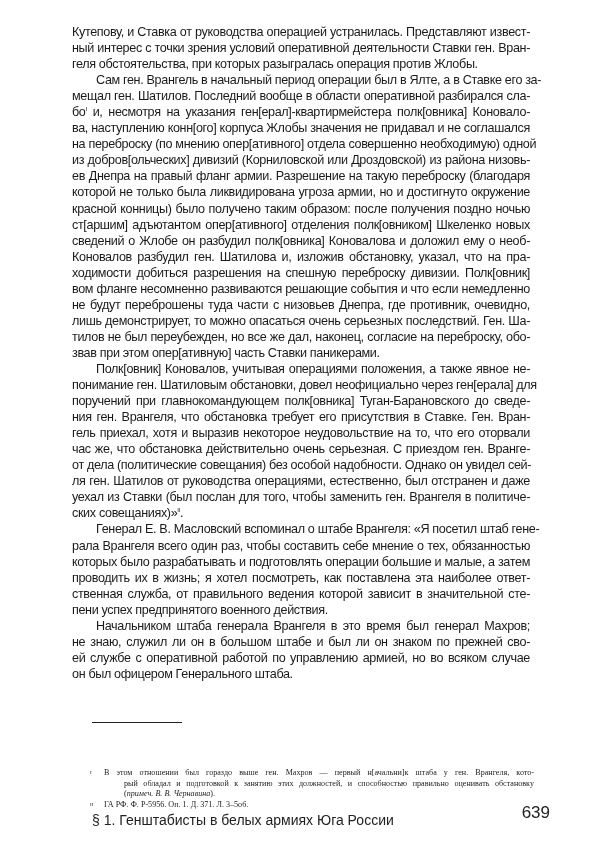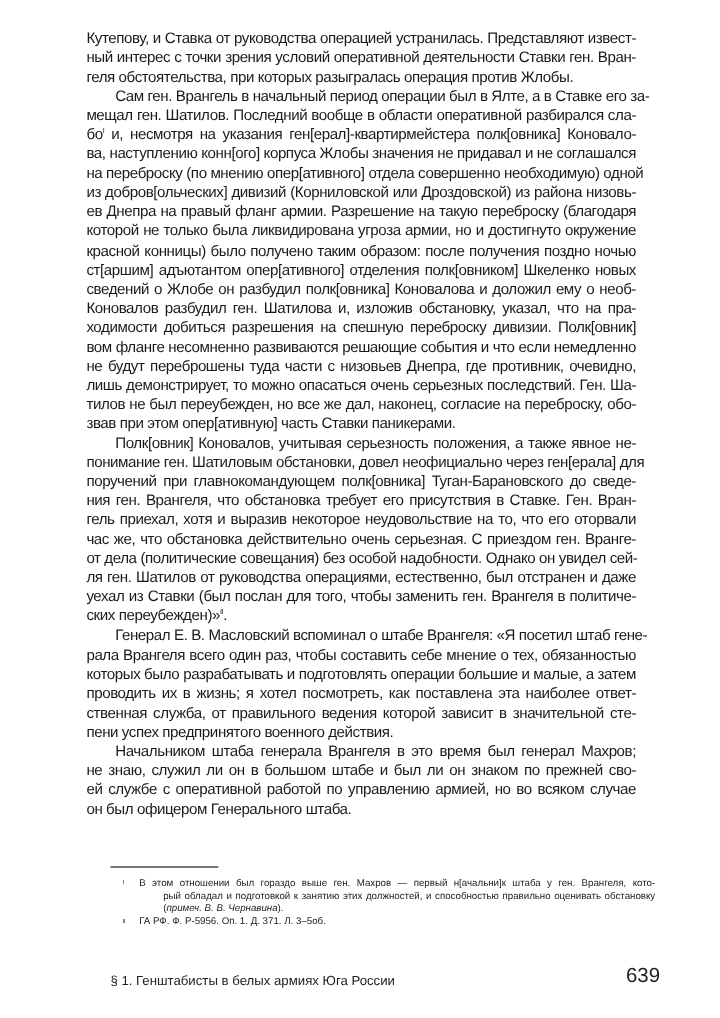--- a/index.html
+++ b/index.html
@@ -9,32 +9,32 @@
       position: absolute; left: 72px; top: 24px; width: 458px;
       font-family: Liberation Sans, sans-serif;
       font-size: 12.6px; line-height: 16.05px; letter-spacing: -0.35px;
     }
     .line { display: block; white-space: nowrap; text-align: justify; text-align-last: justify; height: 16.05px; }
     .line.last { text-align-last: left; }
     .line.indent { padding-left: 24px; }
     .sup { font-size: 6px; vertical-align: super; line-height: 0; }
     .fn-rule { position: absolute; left: 92px; top: 722px; width: 90px; height: 1px; background: #222; }
     .footnotes {
-      position: absolute; left: 92px; top: 731px; width: 442px;
-      font-family: Liberation Sans, sans-serif;
-      font-size: 8.1px; line-height: 10.6px; color: #222; margin-left: 12px;
+      position: absolute; left: 92px; top: 768px; width: 442px;
+      font-family: Liberation Serif, serif;
+      font-size: 8.1px; line-height: 10.6px; color: #222;
     }
     .fn-line { display: block; white-space: nowrap; text-align: justify; text-align-last: justify; padding-left: 32px; }
     .fn-line.last { text-align-last: left; }
     .fn-mark { position: absolute; left: -2px; font-size: 5px; }
     .fn-line.first { padding-left: 12px; position: relative; }
     .fn-ital { font-style: italic; }
     .footer-left {
       position: absolute; left: 92px; top: 812px;
-      font-family: "Liberation Sans", "DejaVu Sans", sans-serif; font-size: 11px; color: #222;
+      font-family: "Liberation Sans", "DejaVu Sans", sans-serif; font-size: 14px; color: #222;
     }
     .page-number {
       position: absolute; right: 50px; top: 803px;
       font-family: "Liberation Sans", "DejaVu Sans", sans-serif; font-size: 17px; color: #222; text-align: center;
     }
   </style>
 </head>
 <body>
 
 <div class="page">
@@ -54,30 +54,30 @@
     <span class="line">красной конницы) было получено таким образом: после получения поздно ночью</span>
     <span class="line">ст[аршим] адъютантом опер[ативного] отделения полк[овником] Шкеленко новых</span>
     <span class="line">сведений о Жлобе он разбудил полк[овника] Коновалова и доложил ему о необ-</span>
     <span class="line">Коновалов разбудил ген. Шатилова и, изложив обстановку, указал, что на пра-</span>
     <span class="line">ходимости добиться разрешения на спешную переброску дивизии. Полк[овник]</span>
     <span class="line">вом фланге несомненно развиваются решающие события и что если немедленно</span>
     <span class="line">не будут переброшены туда части с низовьев Днепра, где противник, очевидно,</span>
     <span class="line">лишь демонстрирует, то можно опасаться очень серьезных последствий. Ген. Ша-</span>
     <span class="line">тилов не был переубежден, но все же дал, наконец, согласие на переброску, обо-</span>
     <span class="line last">звав при этом опер[ативную] часть Ставки паникерами.</span>
-    <span class="line indent">Полк[овник] Коновалов, учитывая серьезность положения, а также явное не-</span>
+    <span class="line indent">Полк[овник] Коновалов, учитывая операциями положения, а также явное не-</span>
     <span class="line">понимание ген. Шатиловым обстановки, довел неофициально через ген[ерала] для</span>
     <span class="line">поручений при главнокомандующем полк[овника] Туган-Барановского до сведе-</span>
     <span class="line">ния ген. Врангеля, что обстановка требует его присутствия в Ставке. Ген. Вран-</span>
     <span class="line">гель приехал, хотя и выразив некоторое неудовольствие на то, что его оторвали</span>
     <span class="line">час же, что обстановка действительно очень серьезная. С приездом ген. Вранге-</span>
     <span class="line">от дела (политические совещания) без особой надобности. Однако он увидел сей-</span>
     <span class="line">ля ген. Шатилов от руководства операциями, естественно, был отстранен и даже</span>
     <span class="line">уехал из Ставки (был послан для того, чтобы заменить ген. Врангеля в политиче-</span>
-    <span class="line last"><span>ских переубежден)»</span><span class="sup">II</span><span>.</span></span>
+    <span class="line last"><span>ских совещаниях)»</span><span class="sup">II</span><span>.</span></span>
     <span class="line indent">Генерал Е. В. Масловский вспоминал о штабе Врангеля: «Я посетил штаб гене-</span>
     <span class="line">рала Врангеля всего один раз, чтобы составить себе мнение о тех, обязанностью</span>
     <span class="line">которых было разрабатывать и подготовлять операции большие и малые, а затем</span>
     <span class="line">проводить их в жизнь; я хотел посмотреть, как поставлена эта наиболее ответ-</span>
     <span class="line">ственная служба, от правильного ведения которой зависит в значительной сте-</span>
     <span class="line last">пени успех предпринятого военного действия.</span>
     <span class="line indent">Начальником штаба генерала Врангеля в это время был генерал Махров;</span>
     <span class="line">не знаю, служил ли он в большом штабе и был ли он знаком по прежней сво-</span>
     <span class="line">ей службе с оперативной работой по управлению армией, но во всяком случае</span>
     <span class="line last">он был офицером Генерального штаба.</span>

